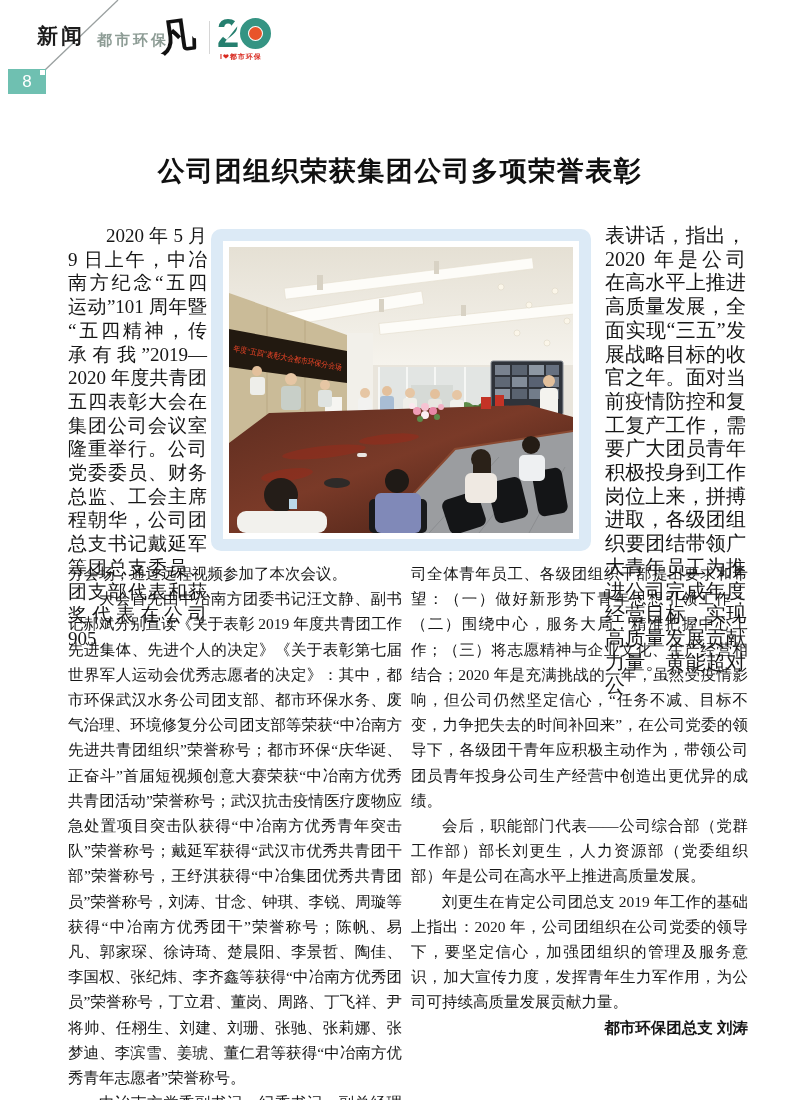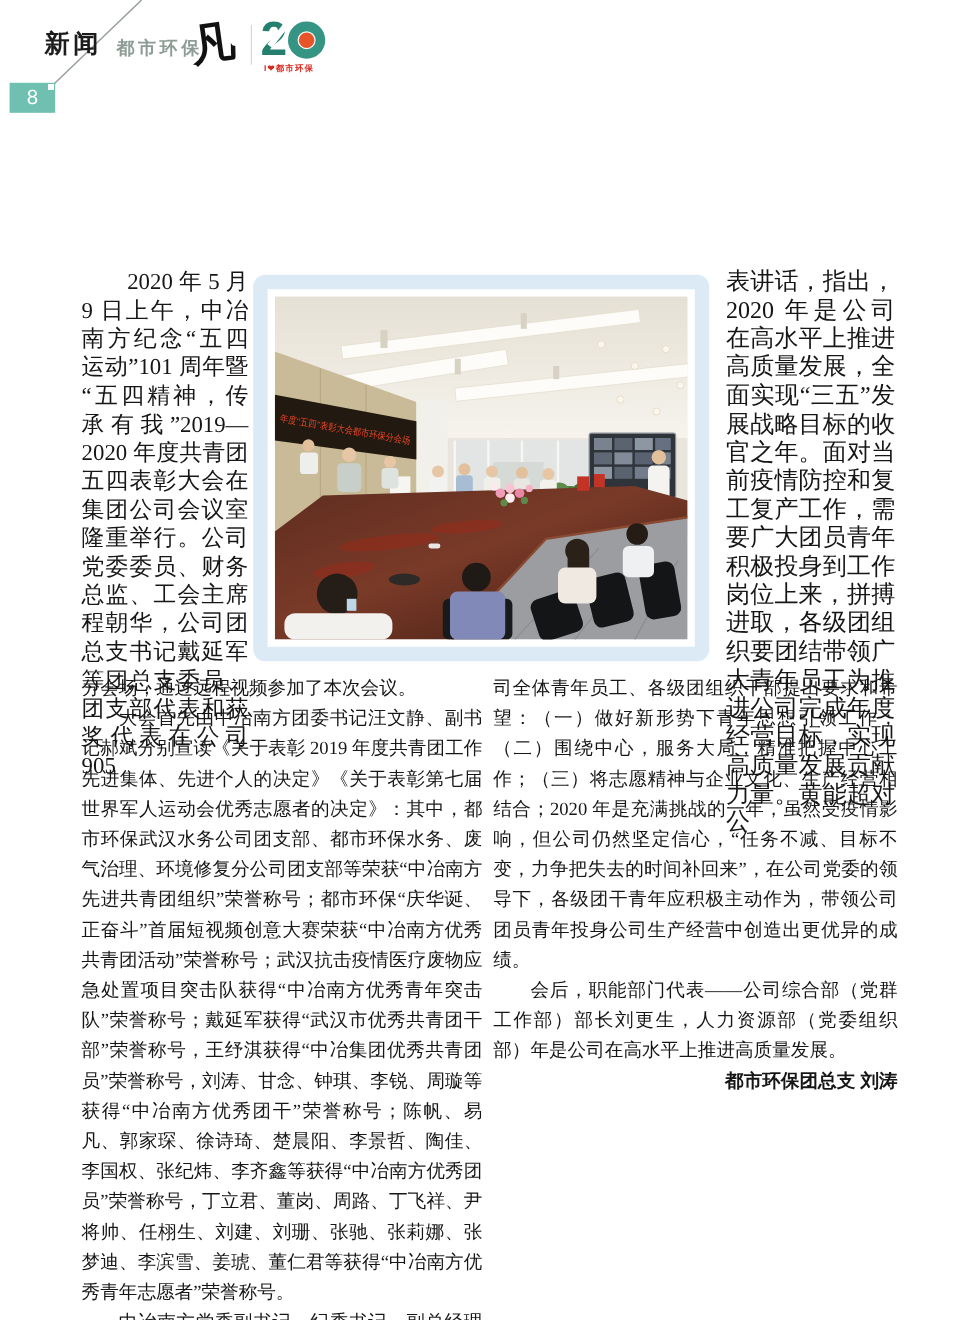--- a/index.html
+++ b/index.html
@@ -78,20 +78,21 @@
   <div class="brand-text">都市环保</div>
   <div class="brand-mark">凡</div>
   <div class="logo-divider"></div>
   <div class="anniv">
     <span class="anniv-2">2</span>
     <span class="anniv-0"></span>
   </div>
   <div class="anniv-slash"></div>
   <div class="anniv-tagline">I❤都市环保</div>
 
+  <div class="headline">公司团组织荣获集团公司多项荣誉表彰</div>
 
   <div class="photo-frame">
     <div class="photo-mat">
       <svg width="344" height="286" viewBox="0 0 344 286">
         <defs>
           <linearGradient id="ceil" x1="0" y1="0" x2="0" y2="1">
             <stop offset="0" stop-color="#e5e0d4"></stop>
               <stop offset="1" stop-color="#f7f5ef"></stop>
           </linearGradient>
           <linearGradient id="tbl" x1="0" y1="0" x2="1" y2="1">
@@ -254,16 +255,17 @@
   </div>
 
   <div class="textcol col-low-left">
     <p>分会场，通过远程视频参加了本次会议。</p>
     <p class="indent">大会首先由中冶南方团委书记汪文静、副书记郝斌分别宣读《关于表彰 2019 年度共青团工作先进集体、先进个人的决定》《关于表彰第七届世界军人运动会优秀志愿者的决定》：其中，都市环保武汉水务公司团支部、都市环保水务、废气治理、环境修复分公司团支部等荣获“中冶南方先进共青团组织”荣誉称号；都市环保“庆华诞、正奋斗”首届短视频创意大赛荣获“中冶南方优秀共青团活动”荣誉称号；武汉抗击疫情医疗废物应急处置项目突击队获得“中冶南方优秀青年突击队”荣誉称号；戴延军获得“武汉市优秀共青团干部”荣誉称号，王纾淇获得“中冶集团优秀共青团员”荣誉称号，刘涛、甘念、钟琪、李锐、周璇等获得“中冶南方优秀团干”荣誉称号；陈帆、易凡、郭家琛、徐诗琦、楚晨阳、李景哲、陶佳、李国权、张纪炜、李齐鑫等获得“中冶南方优秀团员”荣誉称号，丁立君、董岗、周路、丁飞祥、尹将帅、任栩生、刘建、刘珊、张驰、张莉娜、张梦迪、李滨雪、姜琥、董仁君等获得“中冶南方优秀青年志愿者”荣誉称号。</p>
     <p class="indent">中冶南方党委副书记、纪委书记、副总经理黄能超发</p>
   </div>
   <div class="textcol col-low-right">
     <p>司全体青年员工、各级团组织干部提出要求和希望：（一）做好新形势下青年思想引领工作；（二）围绕中心，服务大局，精准把握中心工作；（三）将志愿精神与企业文化、生产经营相结合；2020 年是充满挑战的一年，虽然受疫情影响，但公司仍然坚定信心，“任务不减、目标不变，力争把失去的时间补回来”，在公司党委的领导下，各级团干青年应积极主动作为，带领公司团员青年投身公司生产经营中创造出更优异的成绩。</p>
     <p class="indent">会后，职能部门代表——公司综合部（党群工作部）部长刘更生，人力资源部（党委组织部）年是公司在高水平上推进高质量发展。</p>
+    <p class="indent">刘更生在肯定公司团总支 2019 年工作的基础上指出：2020 年，公司团组织在公司党委的领导下，要坚定信心，加强团组织的管理及服务意识，加大宣传力度，发挥青年生力军作用，为公司可持续高质量发展贡献力量。</p>
     <p class="byline">都市环保团总支 刘涛</p>
   </div>
 
 </div>
 
 </body></html>

